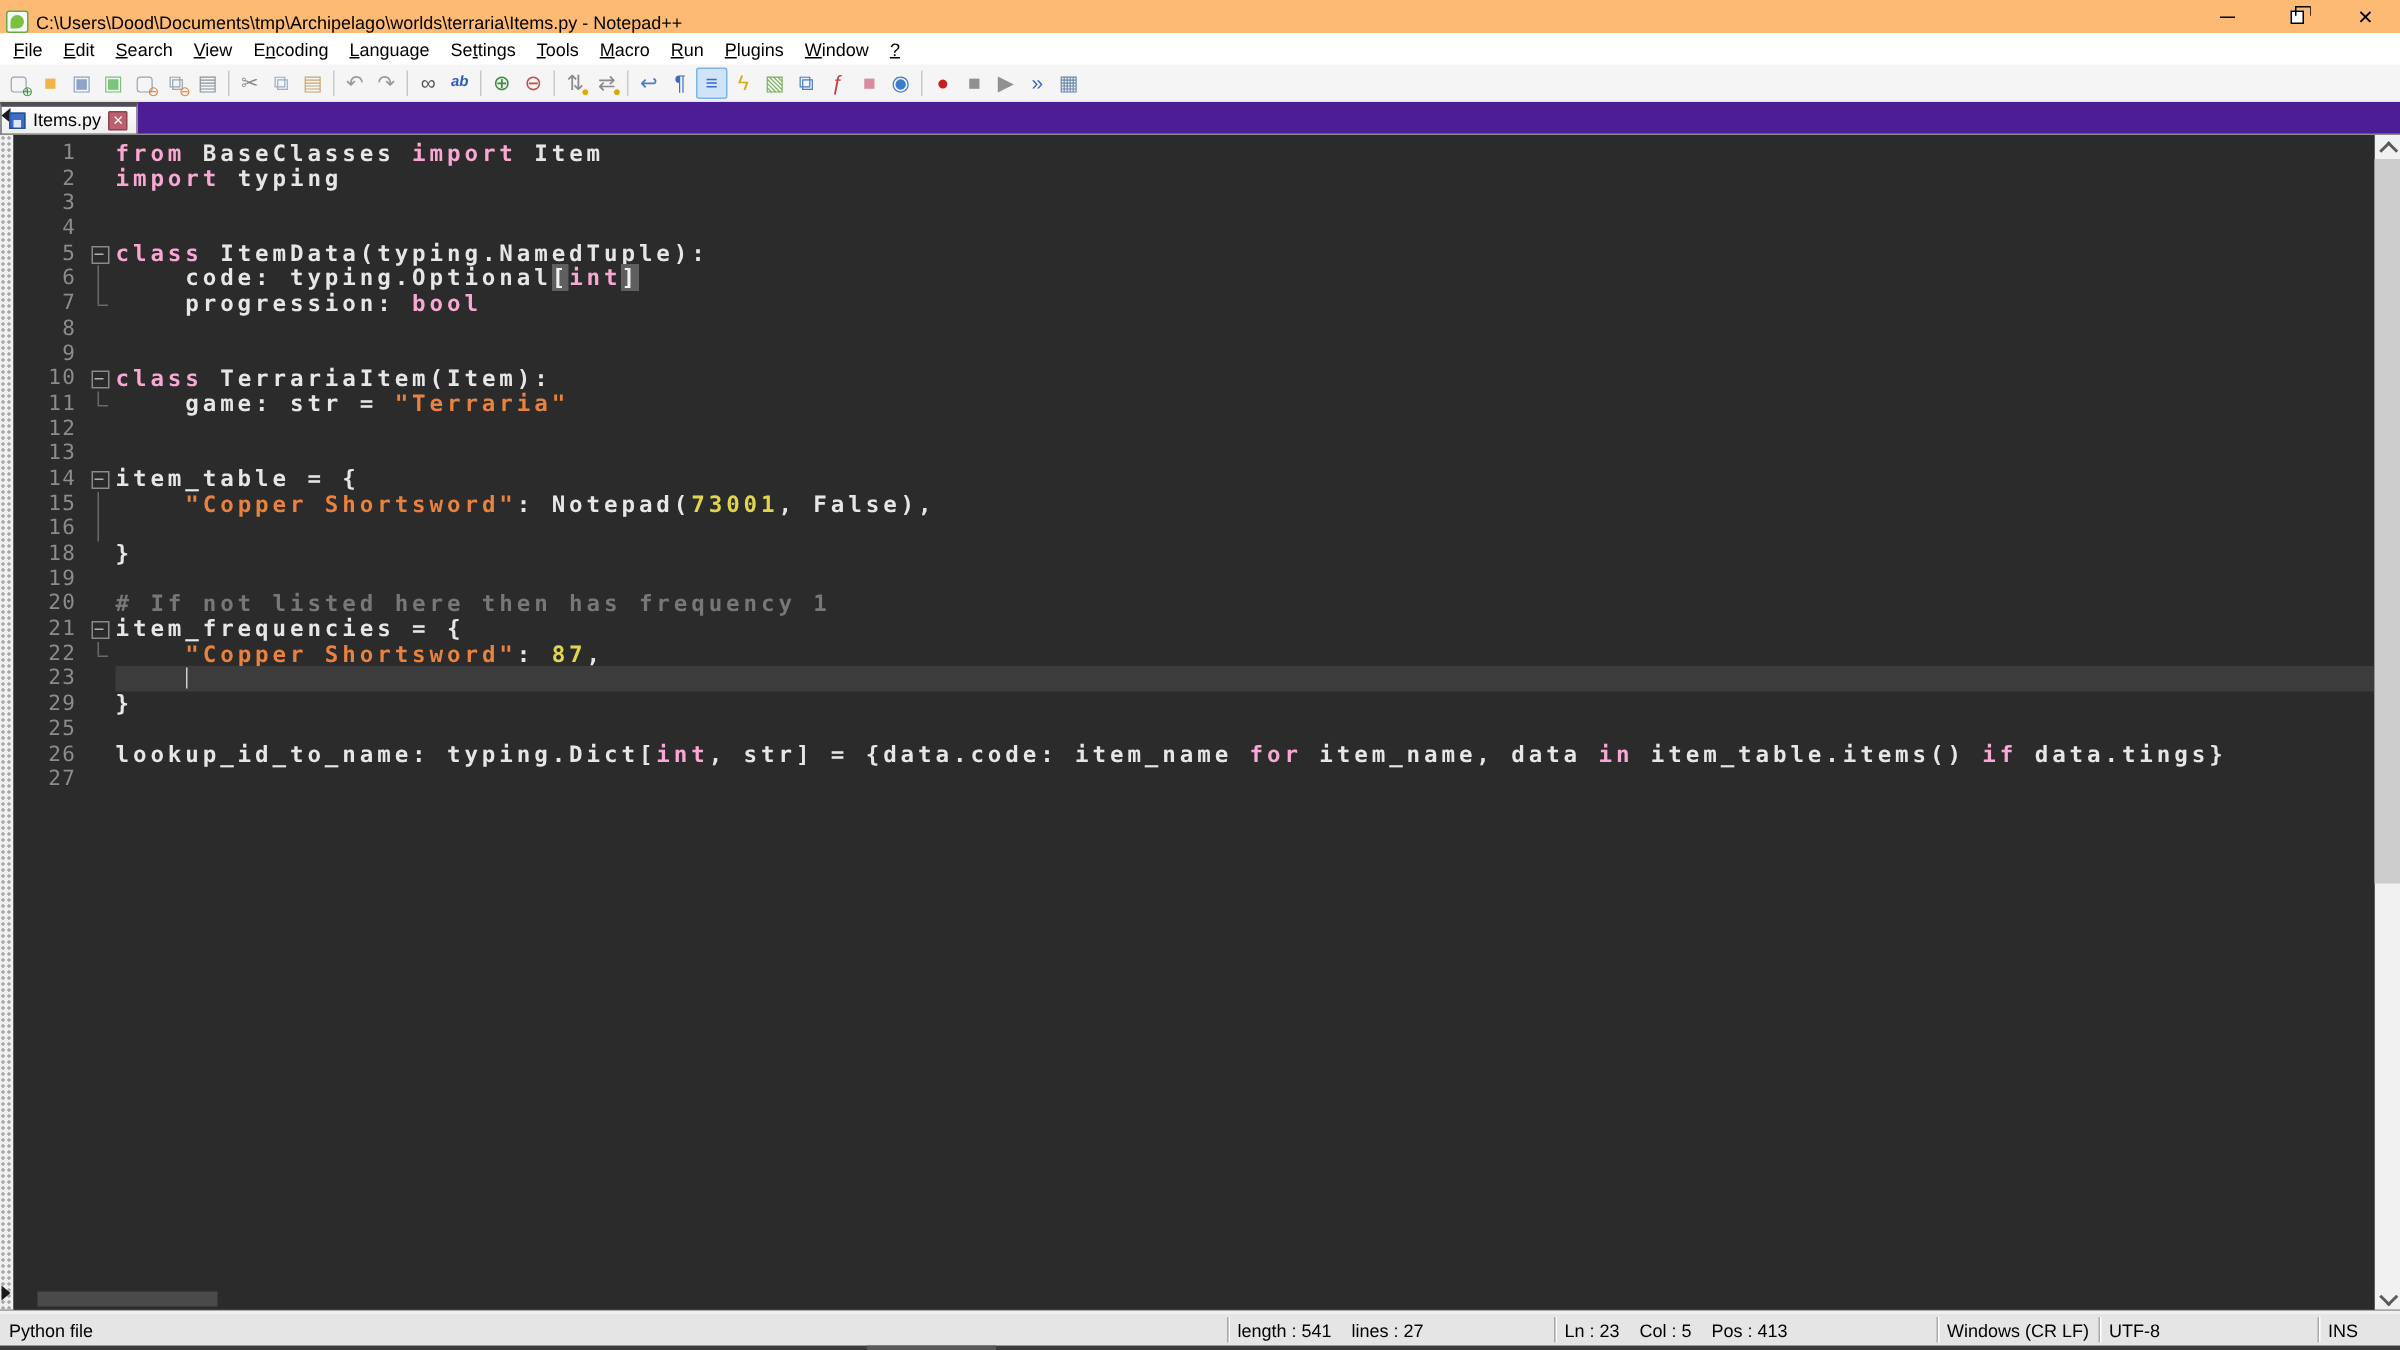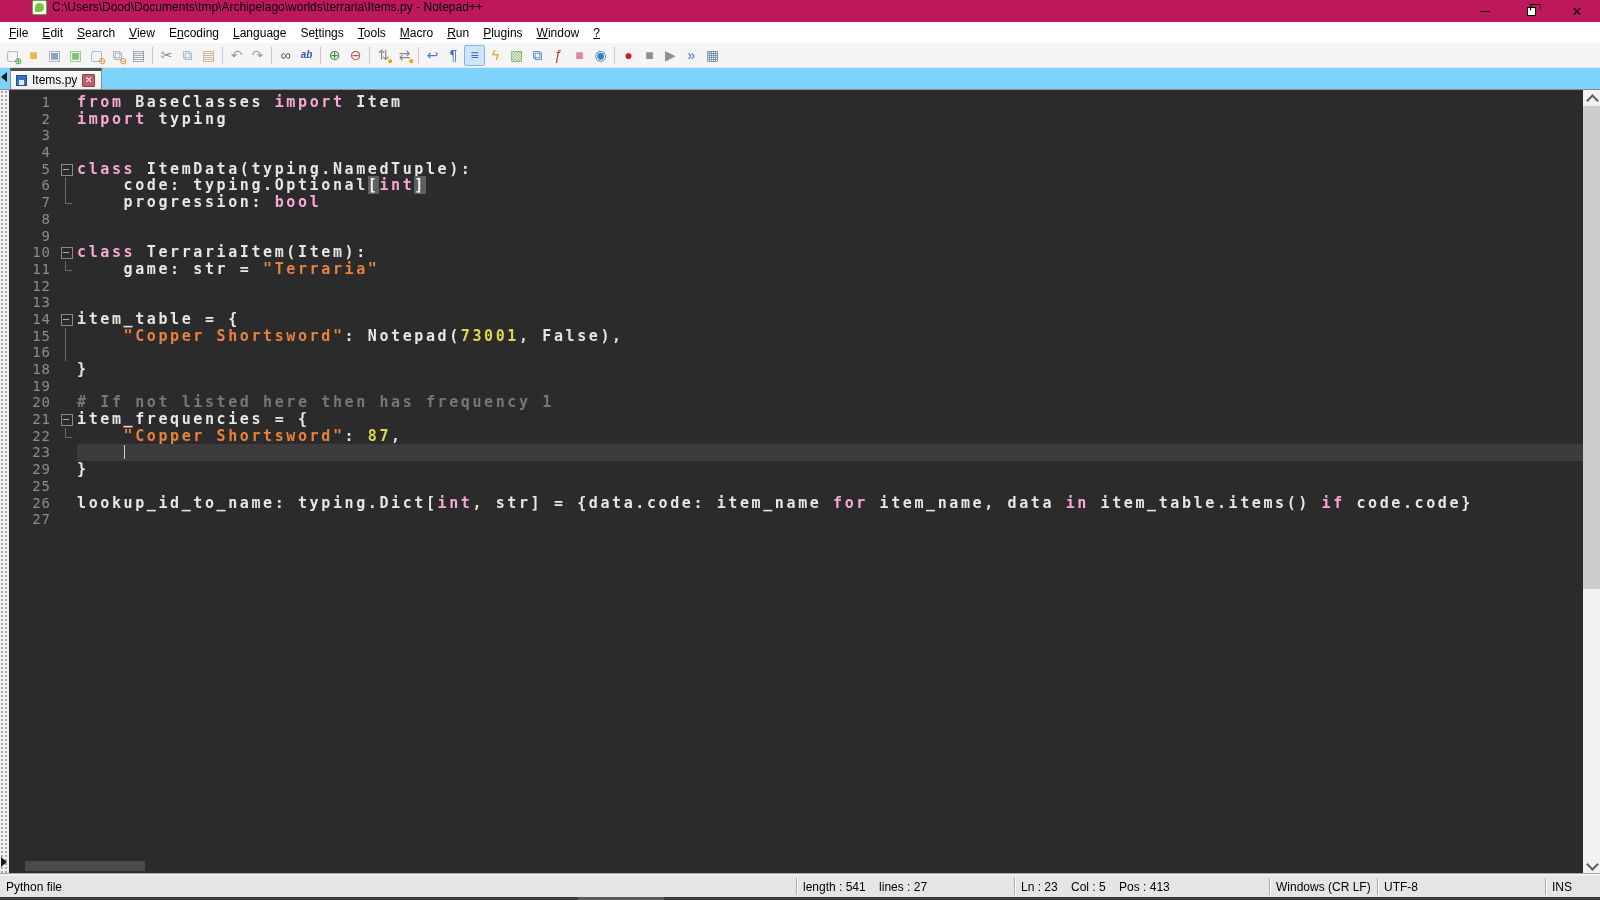--- a/index.html
+++ b/index.html
@@ -1,21 +1,21 @@
 <!DOCTYPE html>
 <html><head>
 <meta charset="utf-8">
 <style>
   * { margin:0; padding:0; box-sizing:border-box; }
   html,body { width:1600px; height:900px; overflow:hidden; background:#fff;
               font-family:"Liberation Sans", sans-serif; }
   .window { width:1600px; height:900px; display:flex; flex-direction:column; position:relative; }
 
   
-  .titlebar { height:22px; background:#be185d; display:flex; align-items:flex-start; font-size:12px; color:#000;padding-left:28px; }
+  .titlebar { height:22px; background:#fdba74; display:flex; align-items:flex-end; font-size:12px; color:#000; }
   .app-icon { width:15px; height:15px; margin:0 5px 0 4px; position:relative; background:#f4fbf4;
               border:1px solid #6aa84f; border-radius:2px; }
   .app-icon::after { content:""; position:absolute; left:2px; top:2px; width:9px; height:9px;
               border-radius:50% 50% 50% 0; background:#7bc043; }
   .title-text { flex:1; white-space:nowrap; overflow:hidden; }
   .win-controls { display:flex; height:100%; }
   .win-btn { width:46px; height:100%; display:flex; align-items:center; justify-content:center;
              color:#000; font-size:12px; }
   .restore-glyph { width:9px; height:9px; border:1px solid #000; position:relative; background:#fff; }
   .restore-glyph::before { content:""; position:absolute; left:2px; top:-4px; width:9px; height:9px;
@@ -33,22 +33,22 @@
              border-bottom:1px solid #e3e3e3; }
   .tb-group { display:flex; align-items:center; }
   .tb-sep { width:1px; height:17px; background:#c9c9c9; margin:0 3px; }
   .tb-btn { width:21px; height:21px; display:flex; align-items:center; justify-content:center;
             position:relative; font-size:14px; line-height:1; border:1px solid transparent; }
   .tb-btn.active { background:#cfe4f7; border:1px solid #7eb4ea; border-radius:2px; }
   .tb-btn .ov { position:absolute; right:0px; bottom:-1px; font-size:9px; line-height:1; }
   .tb-btn.txt { font-size:10px; font-weight:bold; font-style:italic; }
 
   
-  .tabbar { height:22px; background:#7dd3fc; display:flex; align-items:flex-end; position:relative;
-            border-bottom:1px solid #8a8a8a; padding-left:10px; }
+  .tabbar { height:22px; background:#4c1d95; display:flex; align-items:flex-end; position:relative;
+            border-bottom:1px solid #8a8a8a; }
   .tab-scroll-left { position:absolute; left:1px; top:4px; width:0; height:0;
             border-top:5px solid transparent; border-bottom:5px solid transparent; border-right:6px solid #1a1a1a; }
   .tab { height:21px; background:linear-gradient(#fdfdfd,#eeeeee); border:1px solid #8a8a8a; border-bottom:none;
          border-top:3px solid #4f4f4f; display:flex; align-items:center; padding:0 6px 0 5px; font-size:12px; gap:5px; }
   .tab-save-icon { width:11px; height:11px; background:#3b6ec4; border:1px solid #27509a; position:relative; }
   .tab-save-icon::after { content:""; position:absolute; left:2px; top:4px; width:5px; height:5px; background:#dce8fb; }
   .tab-close { width:13px; height:13px; background:#bc5f6e; border:1px solid #8e4350; color:#fff; font-size:9px;
                line-height:11px; text-align:center; border-radius:1px; }
 
   
@@ -98,21 +98,21 @@
   
   .status-groove { height:3px; background:#f0f0f0; border-top:1px solid #a8a8a8; }
   .statusbar { height:21px; background:#e5e5e5; display:flex; font-size:12px; color:#000; align-items:center; }
   .sb-field { height:17px; display:flex; align-items:center; padding-left:6px; white-space:pre;
               border-left:1px solid #ababab; box-shadow:inset 1px 0 0 #ffffff; overflow:hidden; }
   .sb-field.first { border-left:none; box-shadow:none; flex:1; }
   .f-doctype { flex:1; }
   .f-length { width:218px; flex:none; }
   .f-pos { width:255px; flex:none; }
   .f-eol { width:108px; flex:none; }
-  .f-enc { width:168px; flex:none; }
+  .f-enc { width:146px; flex:none; }
   .f-ins { width:55px; flex:none; }
   .bottom-strip { height:3px; background:#3c3c3c; position:relative; }
   .bottom-strip .lighter { position:absolute; left:578px; width:86px; top:0; bottom:0; background:#5a5a5a; }
 </style>
 </head>
 <body>
 
 <div class="window">
 
   <div class="titlebar">
@@ -337,21 +337,21 @@
             <div class="code-text"><span>}</span></div>
           </div>
           <div class="code-row">
             <div class="ln">25</div>
             <div class="fold"></div>
             <div class="code-text"></div>
           </div>
           <div class="code-row">
             <div class="ln">26</div>
             <div class="fold"></div>
-            <div class="code-text"><span>lookup_id_to_name: typing.Dict[</span><span class="kw">int</span><span>, str] = {data.code: item_name </span><span class="kw">for</span><span> item_name, data </span><span class="kw">in</span><span> item_table.items() </span><span class="kw">if</span><span> code.code}</span></div>
+            <div class="code-text"><span>lookup_id_to_name: typing.Dict[</span><span class="kw">int</span><span>, str] = {data.code: item_name </span><span class="kw">for</span><span> item_name, data </span><span class="kw">in</span><span> item_table.items() </span><span class="kw">if</span><span> data.tings}</span></div>
           </div>
           <div class="code-row">
             <div class="ln">27</div>
             <div class="fold"></div>
             <div class="code-text"></div>
           </div>
         </div>
       <div class="hscroll-row">
         <div class="h-track">
             <div class="h-thumb"></div>

